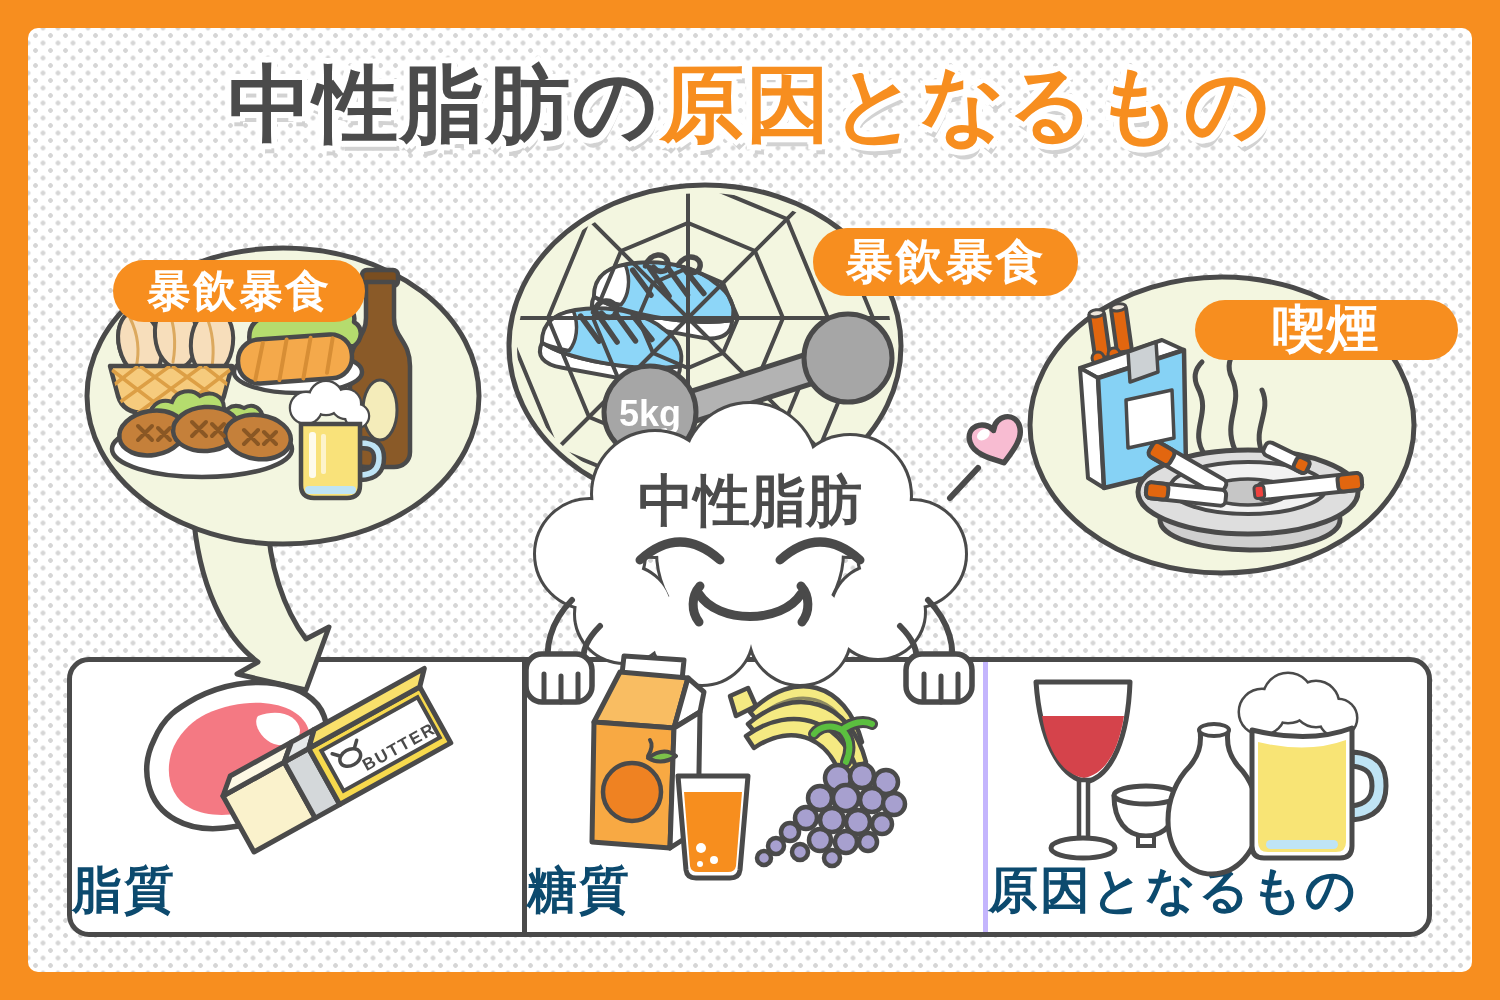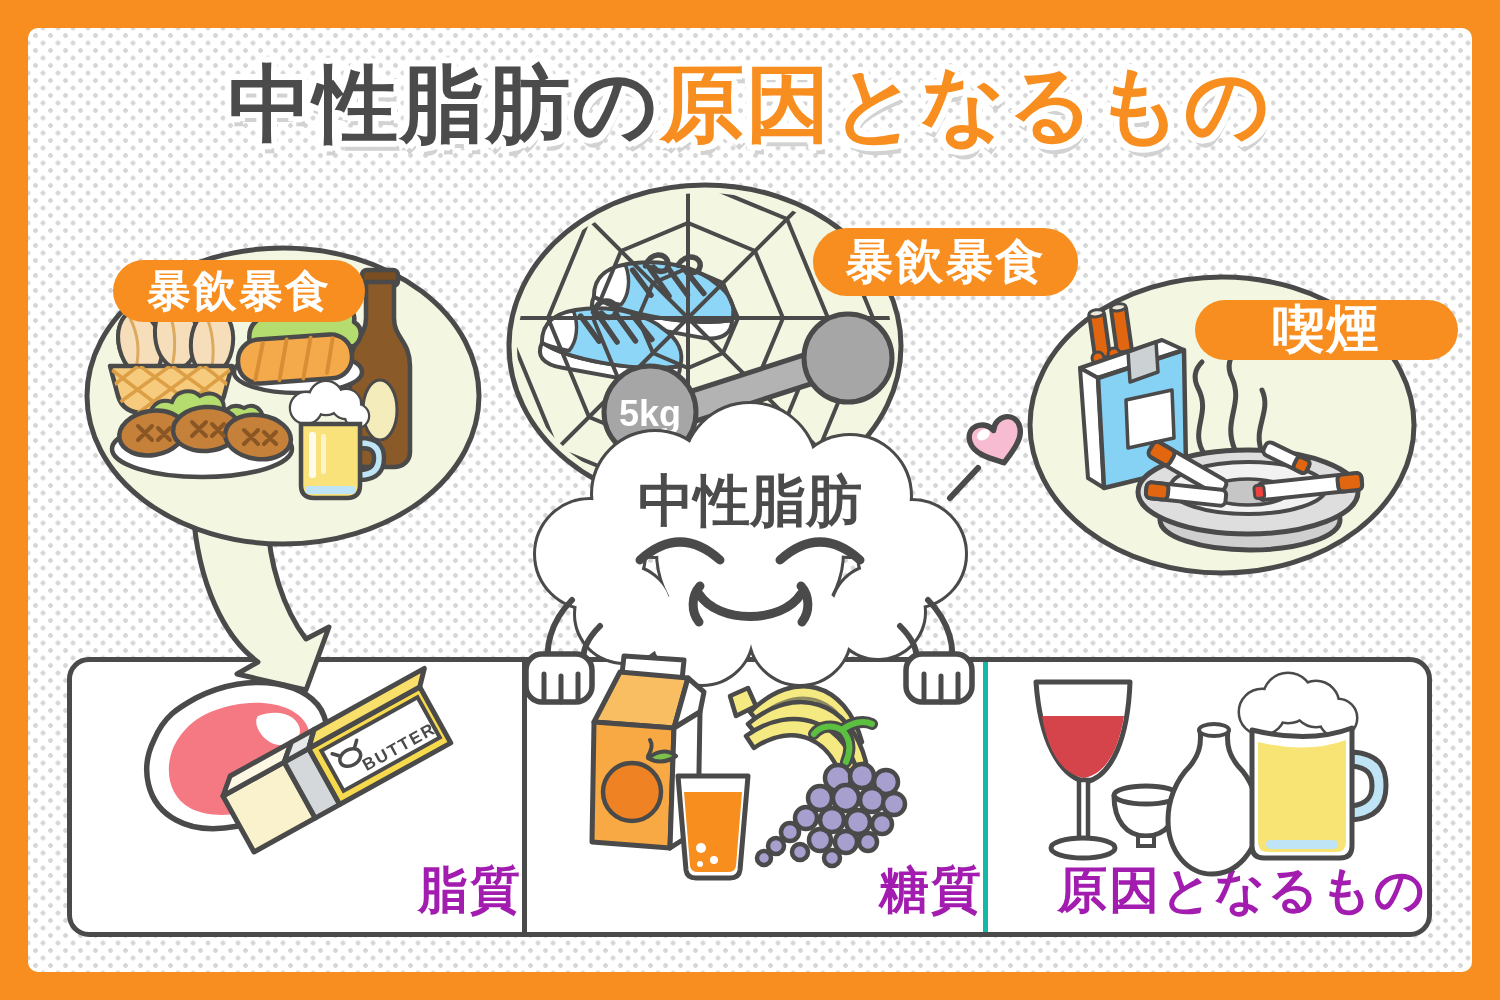--- a/index.html
+++ b/index.html
@@ -11,23 +11,23 @@
     text-shadow:-5px -5px 0 #fff,5px -5px 0 #fff,-5px 5px 0 #fff,5px 5px 0 #fff,-6px 0 0 #fff,6px 0 0 #fff,0 -6px 0 #fff,0 6px 0 #fff,3px 10px 0 #d2d2d2;}
   .title .t-dark{color:#4b4b4b;}
   .title .t-orange{color:#f78e1f;}
   .badge{position:absolute;background:#f78e1f;color:#fff;font-weight:800;display:flex;align-items:center;justify-content:center;border-radius:40px;z-index:6;letter-spacing:2px;}
   .badge1{left:85px;top:232px;width:252px;height:62px;font-size:44px;}
   .badge2{left:785px;top:200px;width:265px;height:68px;font-size:48px;}
   .badge3{left:1167px;top:272px;width:263px;height:60px;font-size:52px;}
   .boxes{position:absolute;left:39px;top:629px;width:1365px;height:280px;border:5px solid #4a4a4a;border-radius:22px;background:#fff;display:flex;z-index:1;box-sizing:border-box;}
   .cell{position:relative;height:100%;box-sizing:border-box;}
   .cell1{width:455px;border-right:5px solid #4a4a4a;}
-  .cell2{width:461px;border-right:5px solid #14b8a6;}
+  .cell2{width:461px;border-right:5px solid #c4b5fd;}
   .cell3{flex:1;}
-  .cell-label{position:absolute;left:0;right:0;bottom:8px;text-align:right;font-size:50px;font-weight:800;color:#a21caf;letter-spacing:2px;}
+  .cell-label{position:absolute;left:0;right:0;bottom:8px;text-align:left;font-size:50px;font-weight:800;color:#0c4a6e;letter-spacing:2px;}
   svg.art{position:absolute;left:-28px;top:-28px;width:1500px;height:1000px;z-index:5;pointer-events:none;}
   svg text{font-family:"Liberation Sans",sans-serif;font-weight:800;}
 </style>
 </head>
 <body>
 
 <div class="frame">
   <div class="canvas">
 
     <div class="title">

